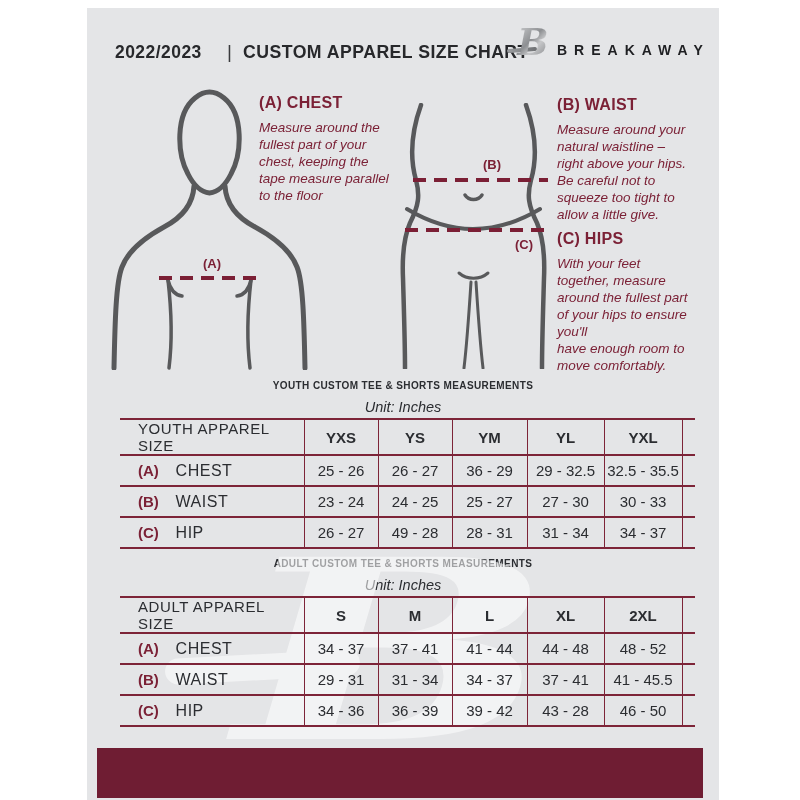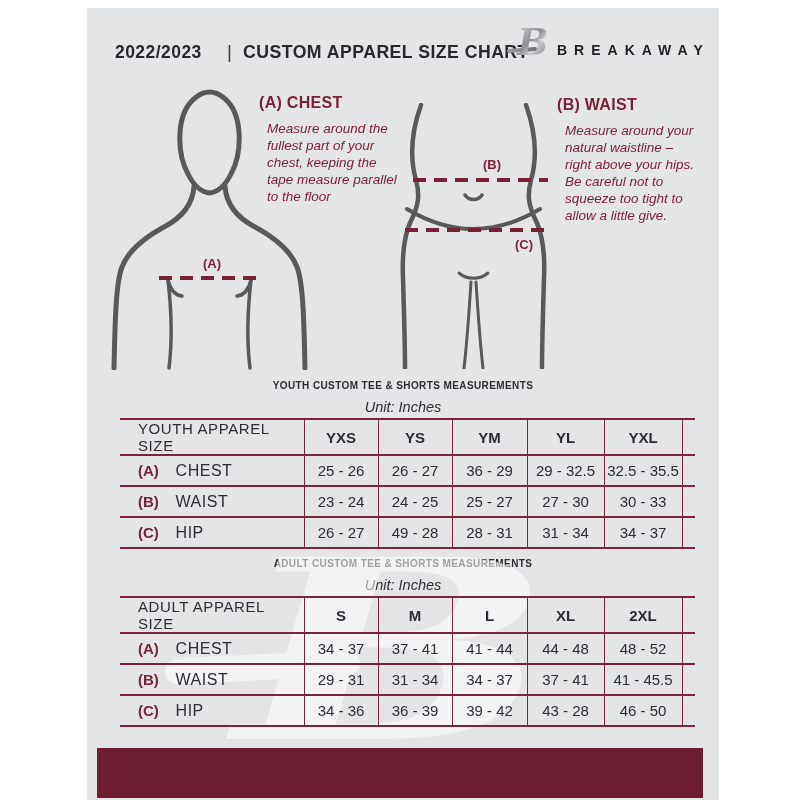--- a/index.html
+++ b/index.html
@@ -37,21 +37,21 @@
   
   .fig{position:absolute;}
   .fig-upper{left:24px;top:80px;}
   .fig-lower{left:308px;top:95px;}
   .guide-block{position:absolute;}
   .guide-head{
     font-size:16px;font-weight:700;color:#7b2136;letter-spacing:.3px;margin:0 0 7px 0;
   }
   .guide-text{
     font-size:13.5px;font-style:italic;color:#7b2136;line-height:17px;
-    white-space:pre-line;margin:8px;
+    white-space:pre-line;margin:0;
   }
   .blk-chest{left:172px;top:86px;width:200px;}
   .blk-waist{left:470px;top:88px;width:160px;}
   .blk-hips{left:470px;top:222px;width:160px;}
   .marker-label{font:700 13px "Liberation Sans",sans-serif;fill:#7b2136;}
   
   .sec-title{
     position:absolute;left:0;right:0;text-align:center;font-size:10px;
     font-weight:700;color:#2b2d31;letter-spacing:.4px;
   }
@@ -154,20 +154,30 @@
   </div>
   <div class="guide-block blk-waist">
     <p class="guide-head">(B) WAIST</p>
     <p class="guide-text">Measure around your
 natural waistline –
 right above your hips.
 Be careful not to
 squeeze too tight to
 allow a little give.</p>
   </div>
+  <div class="guide-block blk-hips">
+    <p class="guide-head">(C) HIPS</p>
+    <p class="guide-text">With your feet
+together, measure
+around the fullest part
+of your hips to ensure
+you'll
+have enough room to
+move comfortably.</p>
+  </div>
 
   <div class="sec-title" style="top:372px">YOUTH CUSTOM TEE &amp; SHORTS MEASUREMENTS</div>
   <div class="sec-unit" style="top:391px">Unit: Inches</div>
 
   <table class="size t-youth">
     <colgroup>
       <col style="width:184px">
         <col style="width:74px">
         <col style="width:74px">
       <col style="width:75px">

